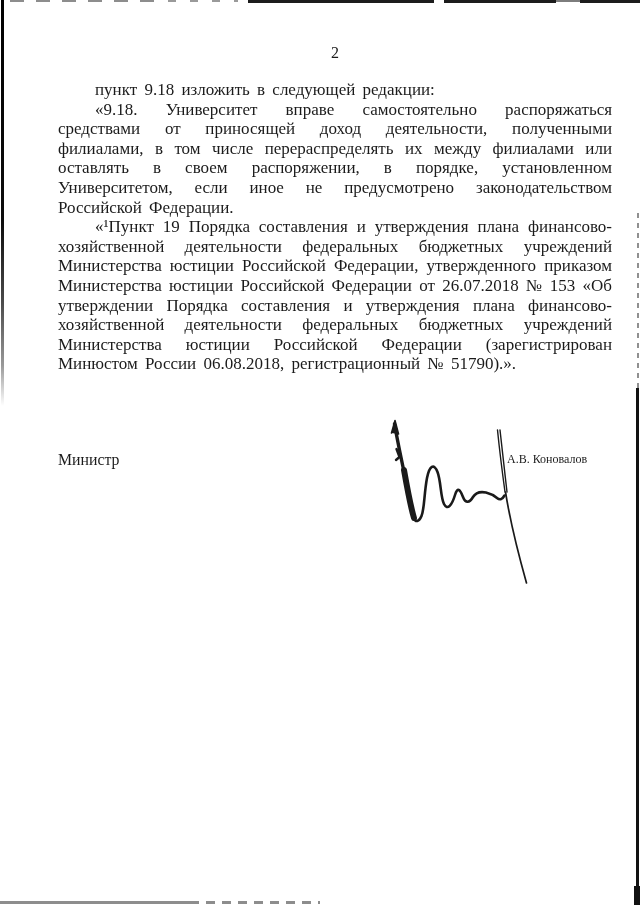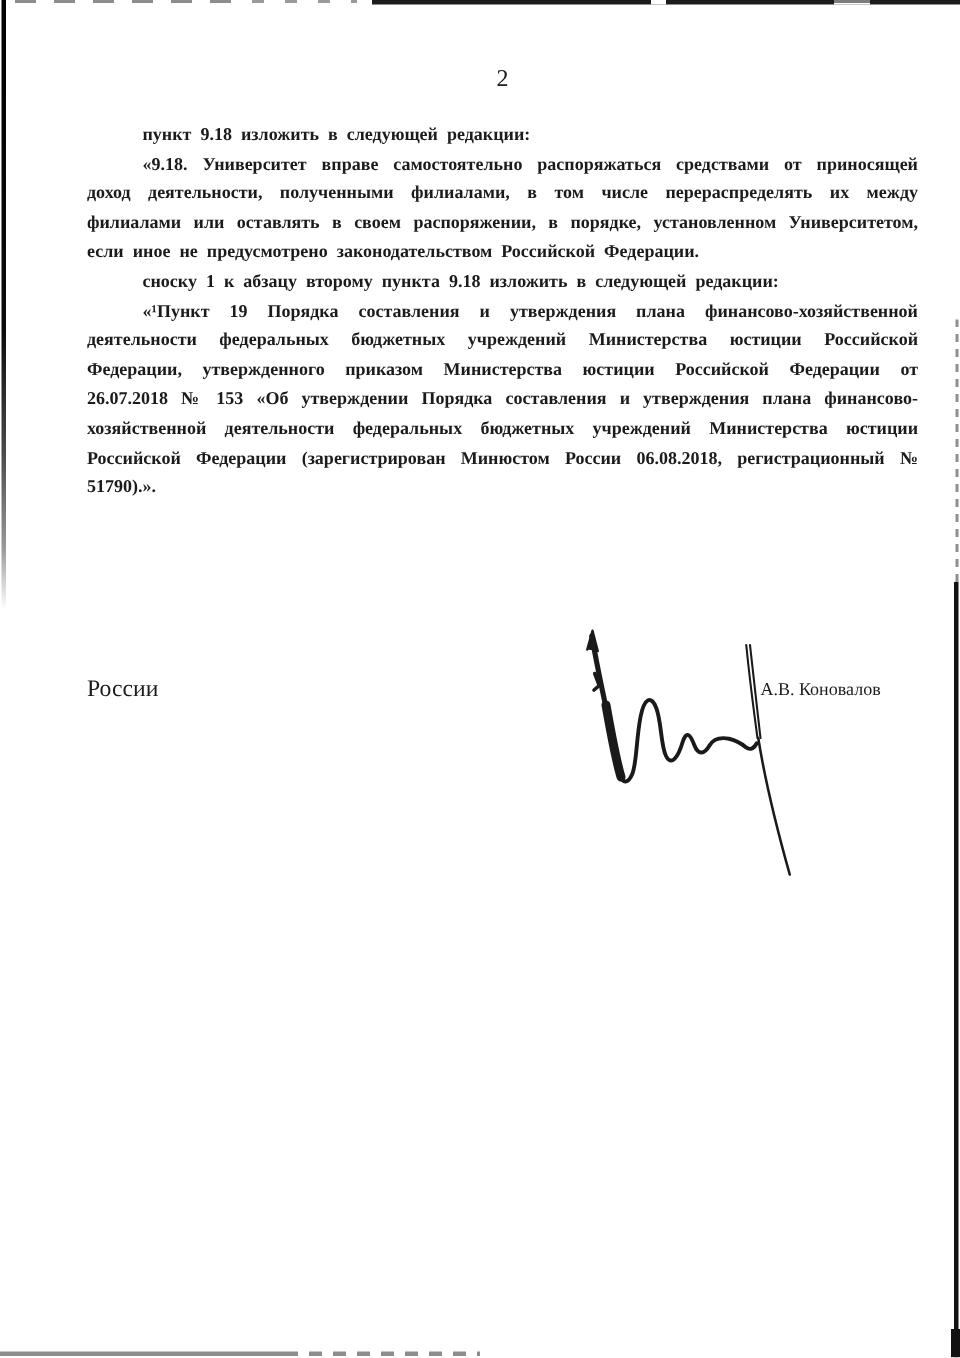--- a/index.html
+++ b/index.html
@@ -49,25 +49,24 @@
   
   .page-number {
     position: absolute;
     left: 58px; top: 44px; width: 554px;
     text-align: center;
     font-size: 16px;
   }
   .content {
     position: absolute;
     left: 58px; top: 80px; width: 554px;
-    font-size: 12px;
+    font-size: 17px;
     line-height: 19.6px;
     text-align: justify;
     word-spacing: 3px;
-    font-weight: bold;
   }
   .content p { margin: 0; text-indent: 37px; }
 
   .sign-title {
     position: absolute;
     left: 58px; top: 451px;
     font-size: 15.8px;
   }
   .sign-name {
     position: absolute;
@@ -97,25 +96,24 @@
   <div class="art art-right-line"></div>
   <div class="art art-right-foot"></div>
   <div class="art art-bottom-line"></div>
   <div class="art art-bottom-dashes"></div>
 
   <div class="page-number">2</div>
 
   <div class="content">
     <p>пункт 9.18 изложить в следующей редакции:</p>
     <p>«9.18. Университет вправе самостоятельно распоряжаться средствами от приносящей доход деятельности, полученными филиалами, в том числе перераспределять их между филиалами или оставлять в своем распоряжении, в порядке, установленном Университетом, если иное не предусмотрено законодательством Российской Федерации.</p>
-    <p>сноску 1 к абзацу второму пункта 9.18 изложить в следующей редакции:</p>
     <p>«¹Пункт 19 Порядка составления и утверждения плана финансово-хозяйственной деятельности федеральных бюджетных учреждений Министерства юстиции Российской Федерации, утвержденного приказом Министерства юстиции Российской Федерации от 26.07.2018 № 153 «Об утверждении Порядка составления и утверждения плана финансово-хозяйственной деятельности федеральных бюджетных учреждений Министерства юстиции Российской Федерации (зарегистрирован Минюстом России 06.08.2018, регистрационный № 51790).».</p>
   </div>
 
-  <div class="sign-title">России</div>
+  <div class="sign-title">Министр</div>
 
   <svg class="signature-svg" viewBox="380 413 160 180" xmlns="http://www.w3.org/2000/svg">
     <g fill="none" stroke="#1a1a1a" stroke-linecap="round" stroke-linejoin="round">
 
       <path d="M394.5,424 C397,438 401,458 406,481 C409,495 412,511 414,518" stroke-width="3.4"></path>
       <path d="M404,470 C407,487 411,508 414,518" stroke-width="6"></path>
       <path d="M391.5,433 L395,420.5 L398.5,434" stroke-width="1.6" fill="#1a1a1a"></path>
       <path d="M396.5,449 L399.5,457 L396,460" stroke-width="2.4"></path>
 
       <path d="M414,518 C415.5,522.5 419,522 421.5,516 C424.5,509 424,494 427,478

